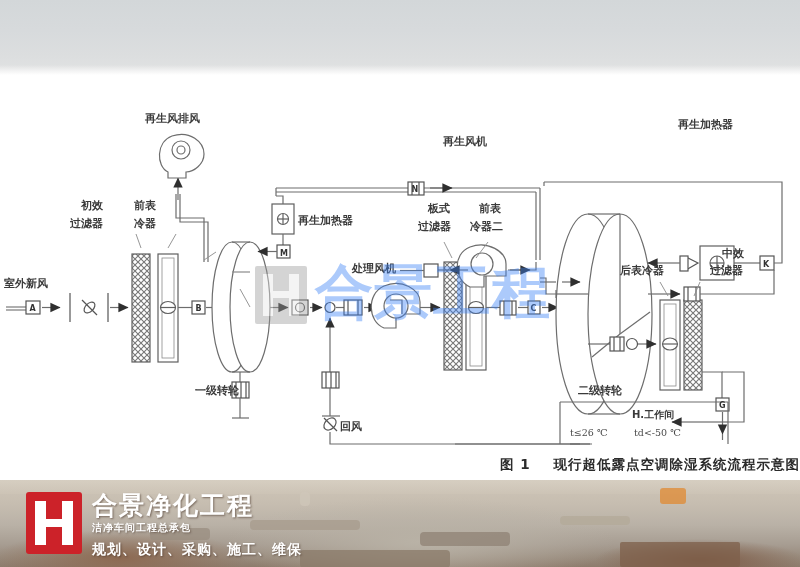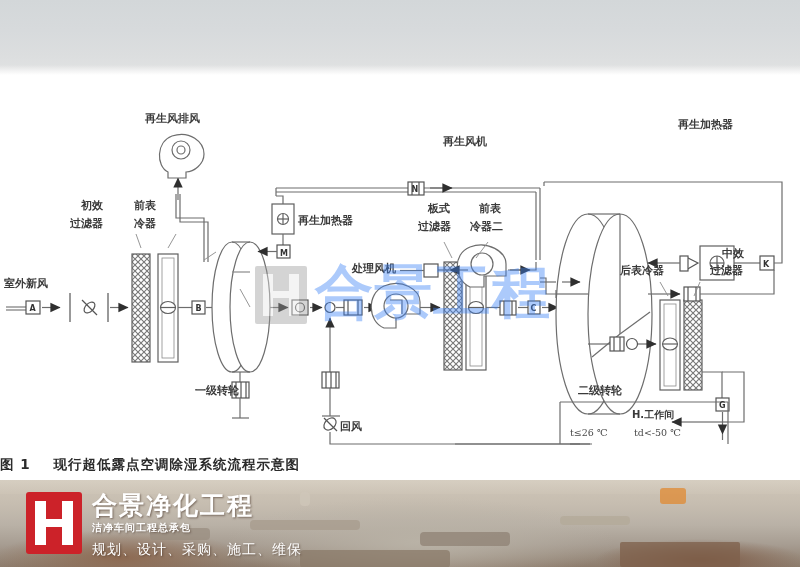--- a/index.html
+++ b/index.html
@@ -22,21 +22,21 @@
 
   
   .sheet{position:absolute;left:0;top:75px;width:800px;height:405px;background:#fff;}
 
   
   .figure{position:absolute;left:0;top:82px;width:800px;height:370px;}
   .figure svg{display:block;}
 
   
   .caption{
-    position:absolute;left:0;top:456px;width:800px;text-align:left;
+    position:absolute;left:0;top:456px;width:800px;text-align:right;
     font-family:"DejaVu Sans","Liberation Sans",sans-serif;
     font-size:13.5px;font-weight:bold;color:#2b2b2b;letter-spacing:1px;
     white-space:pre;
   }
 
   
   .banner{
     position:absolute;left:0;top:480px;width:800px;height:87px;overflow:hidden;
     background:
       radial-gradient(ellipse 180px 40px at 120px 78px, #8d6a52 0%, rgba(141,106,82,0) 70%),
@@ -67,21 +67,21 @@
   }
   .brand-sub1{
     position:absolute;left:92px;top:521px;
     font-family:"DejaVu Sans","Liberation Sans",sans-serif;
     color:#fff;font-weight:bold;font-size:10px;letter-spacing:1px;
     text-shadow:1px 1px 2px rgba(60,40,30,.55);
   }
   .brand-sub2{
     position:absolute;left:92px;top:541px;
     font-family:"DejaVu Sans","Liberation Sans",sans-serif;
-    color:#fff;font-weight:normal;font-size:14px;letter-spacing:1px;
+    color:#fff;font-weight:bold;font-size:14px;letter-spacing:1px;
     text-shadow:1px 1px 2px rgba(60,40,30,.55);
   }
 
   
   .watermark{
     position:absolute;left:255px;top:248px;width:340px;height:95px;
     opacity:.42;pointer-events:none;
   }
   .wm-text{
     position:absolute;left:60px;top:6px;

